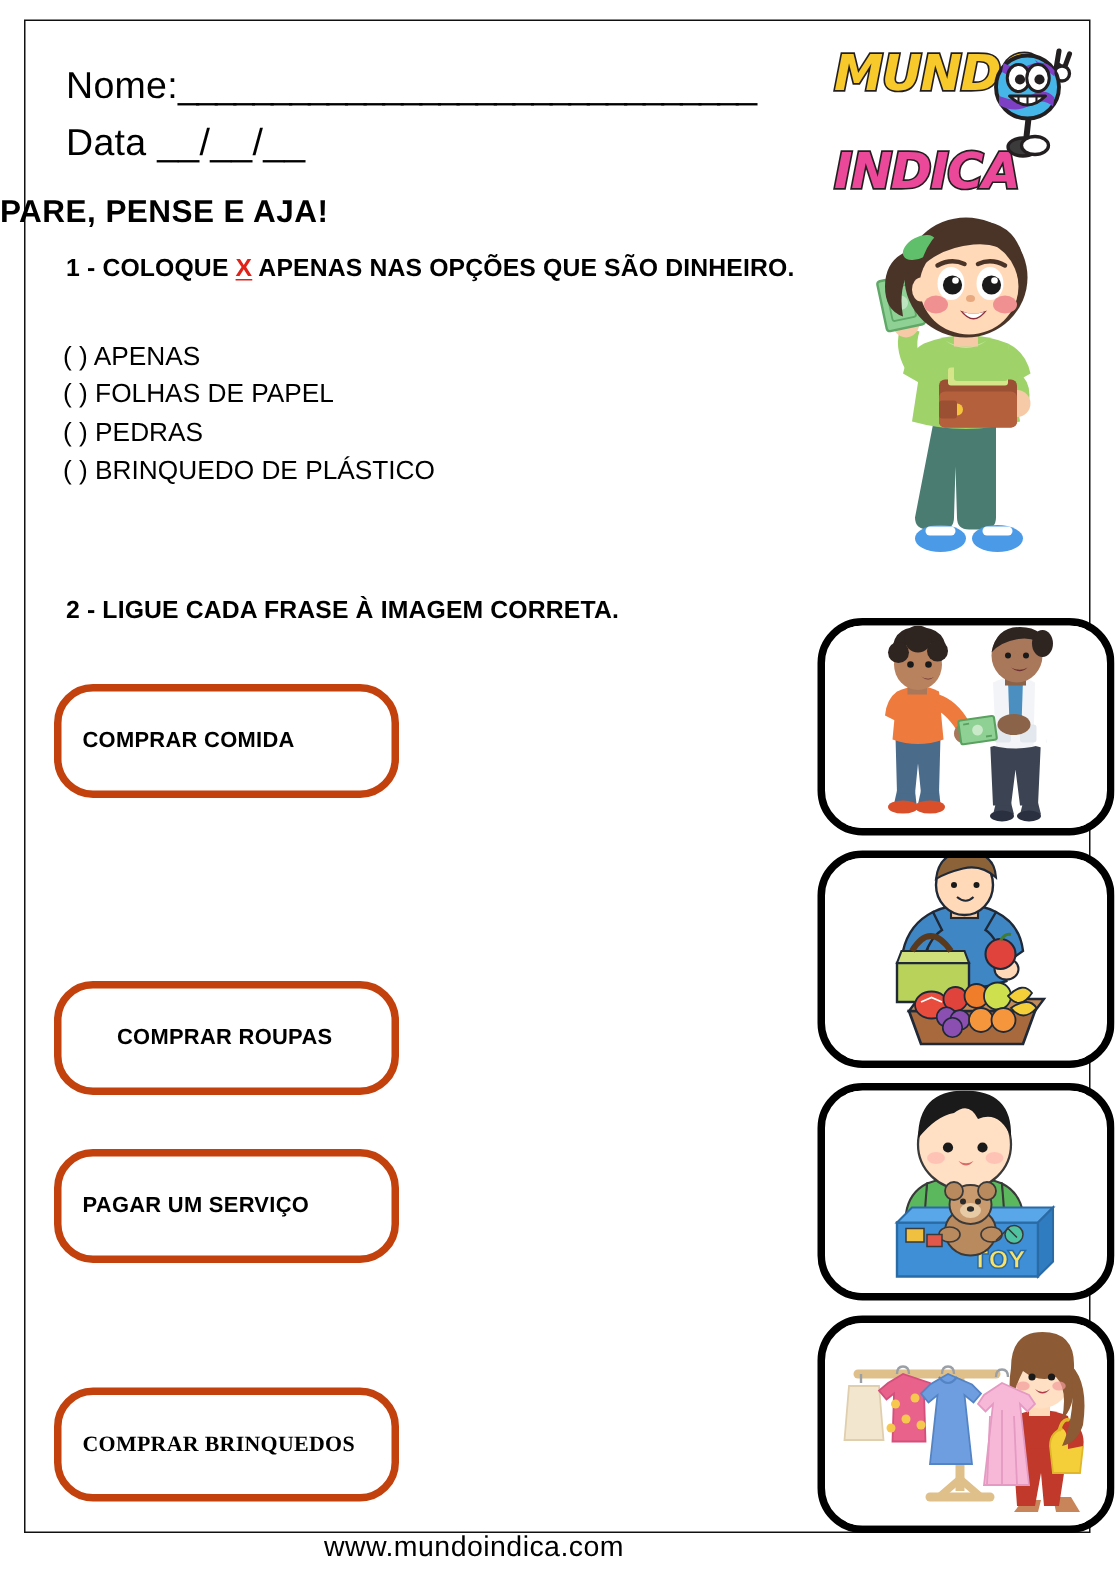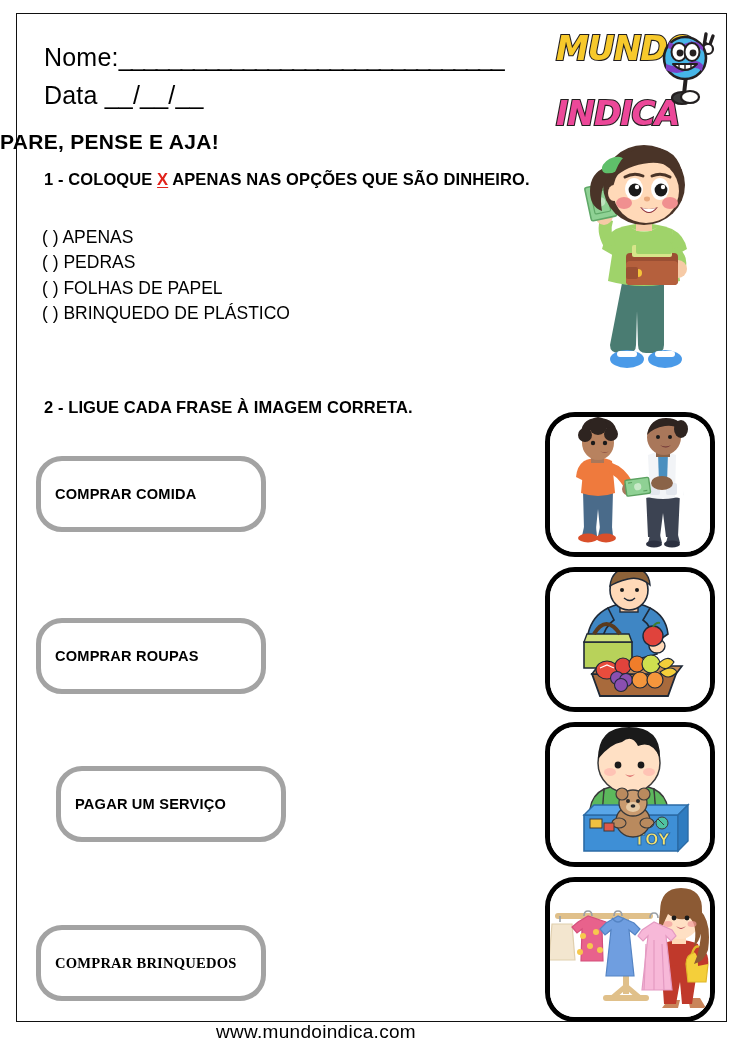--- a/index.html
+++ b/index.html
@@ -128,44 +128,44 @@
     white-space: nowrap;
     margin-top: 16px;
   }
 
   
   .phrase-box {
     position: absolute;
     left: 36px;
     width: 230px;
     height: 76px;
-    border: 5px solid #a3a3a3;
+    border: 5px solid #c2410c;
     border-radius: 26px;
     box-sizing: border-box;
     background: #ffffff;
     display: flex;
     align-items: center;
   }
   .phrase-label {
     padding-left: 14px;
     font-size: 14.6px;
     font-weight: bold;
     letter-spacing: .2px;
     white-space: nowrap;
   }
   #phrase-0 { top: 456px; }
-  #phrase-1 { top: 618px; }
-  #phrase-2 { top: 766px; margin-left: 20px; }
+  #phrase-1 { top: 654px; padding-left: 23px; }
+  #phrase-2 { top: 766px; }
   #phrase-3 { top: 925px; font-family: Liberation Serif, serif; }
 
   
   .pic-card {
     position: absolute;
     left: 545px;
-    width: 170px;
+    width: 198px;
     height: 145px;
     border: 5px solid #000000;
     border-radius: 30px;
     box-sizing: border-box;
     background: #ffffff;
     overflow: hidden;
   }
   #pic-0 { top: 412px; }
   #pic-1 { top: 567px; }
   #pic-2 { top: 722px; }
@@ -240,25 +240,25 @@
   <span>1 - </span><span>COLOQUE </span><span class="mark-x">X</span><span> APENAS NAS OPÇÕES QUE SÃO DINHEIRO.</span>
 </div>
 
 <div id="q1-options">
   <div class="opt-row">
     <span class="opt-paren">(    )</span>
     <span>APENAS</span>
   </div>
   <div class="opt-row">
     <span class="opt-paren">(    )</span>
-    <span>PEDRAS</span>
+    <span>FOLHAS DE PAPEL</span>
   </div>
   <div class="opt-row">
     <span class="opt-paren">(    )</span>
-    <span>FOLHAS DE PAPEL</span>
+    <span>PEDRAS</span>
   </div>
   <div class="opt-row">
     <span class="opt-paren">(    )</span>
     <span>BRINQUEDO DE PLÁSTICO</span>
   </div>
 </div>
 
 <div id="girl-illustration">
   <svg viewBox="0 0 165 255">
 

